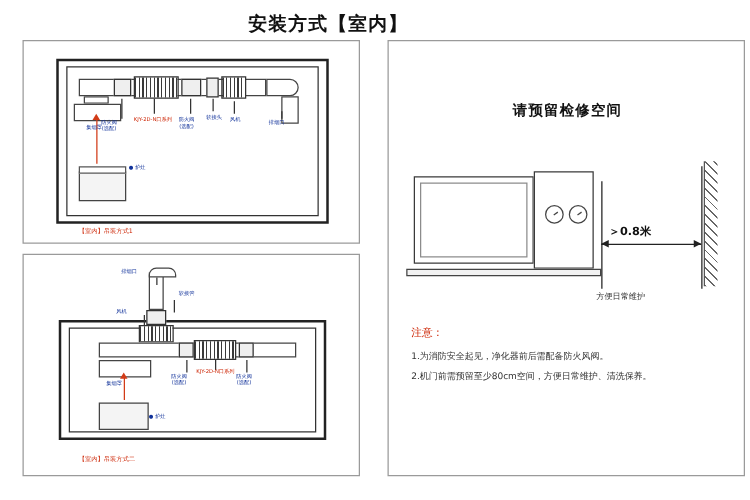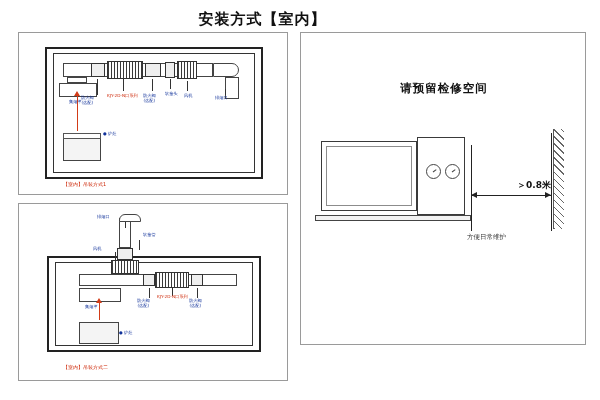--- a/index.html
+++ b/index.html
@@ -17,21 +17,21 @@
     letter-spacing:1px;
   }
   .panel{
     position:absolute;
     border:1px solid #9a9a9a;
     background:#fff;
     box-sizing:border-box;
   }
   #panel-top-left{left:18px;top:32px;width:270px;height:163px;}
   #panel-bottom-left{left:18px;top:203px;width:270px;height:178px;}
-  #panel-right{left:300px;top:32px;width:286px;height:313px;}
+  #panel-right{left:310px;top:32px;width:286px;height:349px;}
 
   .inner-room{
     position:absolute;
     border:2px solid #222;
     box-sizing:border-box;
     background:#fff;
   }
   .thin{border:1px solid #333;}
   .duct{
     position:absolute;background:#fff;border:1px solid #444;box-sizing:border-box;
@@ -111,21 +111,21 @@
   .dimline{
     position:absolute;left:170px;top:162px;width:80px;height:1px;background:#222;
   }
   .dimline:before,.dimline:after{
     content:"";position:absolute;top:-3px;width:0;height:0;
     border-top:3.5px solid transparent;border-bottom:3.5px solid transparent;
   }
   .dimline:before{left:0;border-right:6px solid #222;}
   .dimline:after{right:0;border-left:6px solid #222;}
   .dim-text{
-    position:absolute;left:176px;top:146px;font-size:9px;color:#111;font-weight:bold;margin-left:40px;
+    position:absolute;left:176px;top:146px;font-size:9px;color:#111;font-weight:bold;
   }
   .vtick{position:absolute;width:1px;background:#222;}
   .space-label{
     position:absolute;left:166px;top:200px;font-size:6.5px;color:#333;
   }
   .notes{
     position:absolute;left:18px;top:228px;width:250px;
   }
   .notes-title{font-size:8.5px;color:#cc2200;margin-bottom:7px;}
   .note-item{font-size:7.2px;color:#333;line-height:1.5;margin-bottom:5px;}
@@ -229,13 +229,18 @@
   <div class="base"></div>
 
   <div class="wall"></div>
 
   <div class="vtick" style="left:170px;top:112px;height:86px;"></div>
   <div class="vtick" style="left:250px;top:100px;height:98px;"></div>
   <div class="dimline"></div>
   <div class="dim-text">＞0.8米</div>
   <div class="space-label">方便日常维护</div>
 
+  <div class="notes">
+    <div class="notes-title">注意：</div>
+    <div class="note-item">1.为消防安全起见，净化器前后需配备防火风阀。</div>
+    <div class="note-item">2.机门前需预留至少80cm空间，方便日常维护、清洗保养。</div>
+  </div>
 </div>
 
 </body></html>

